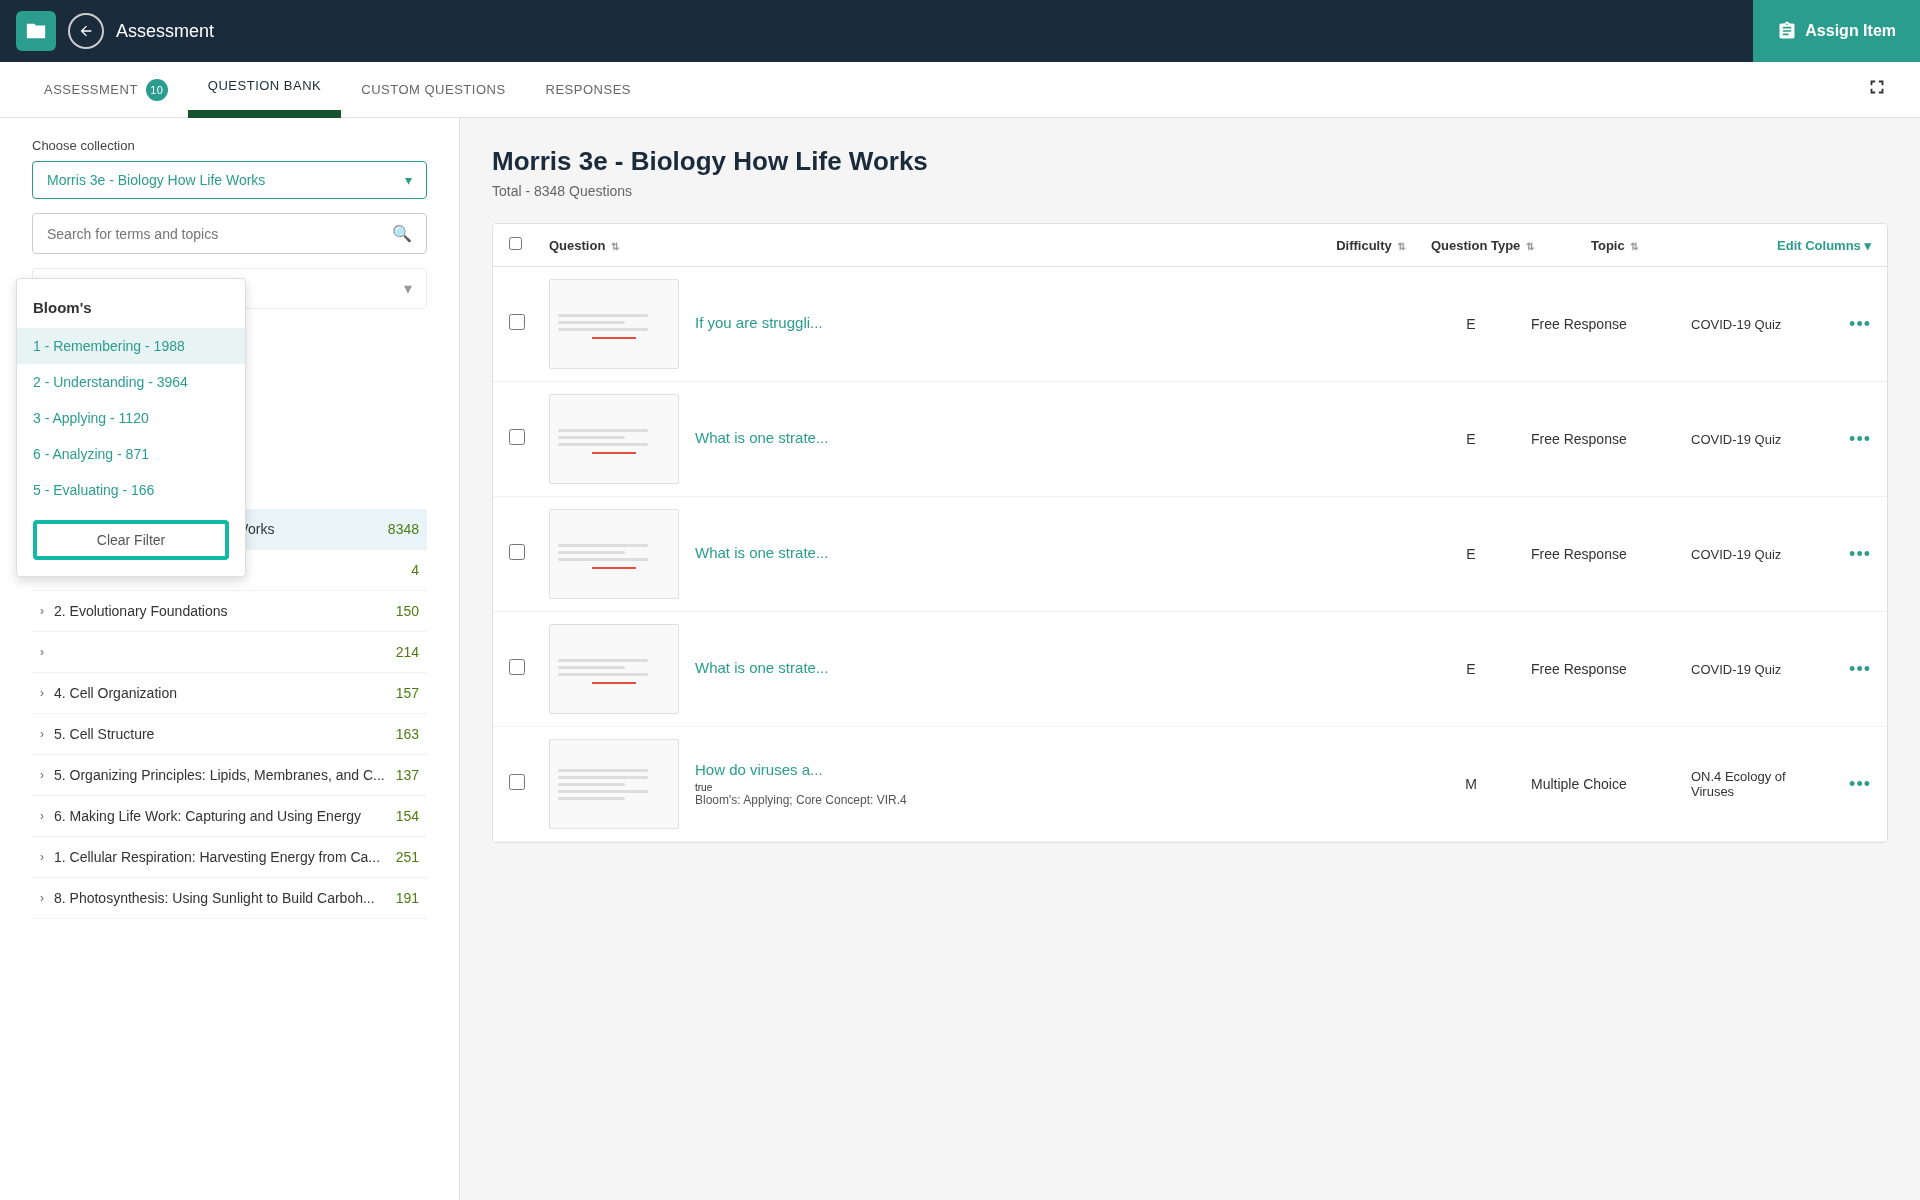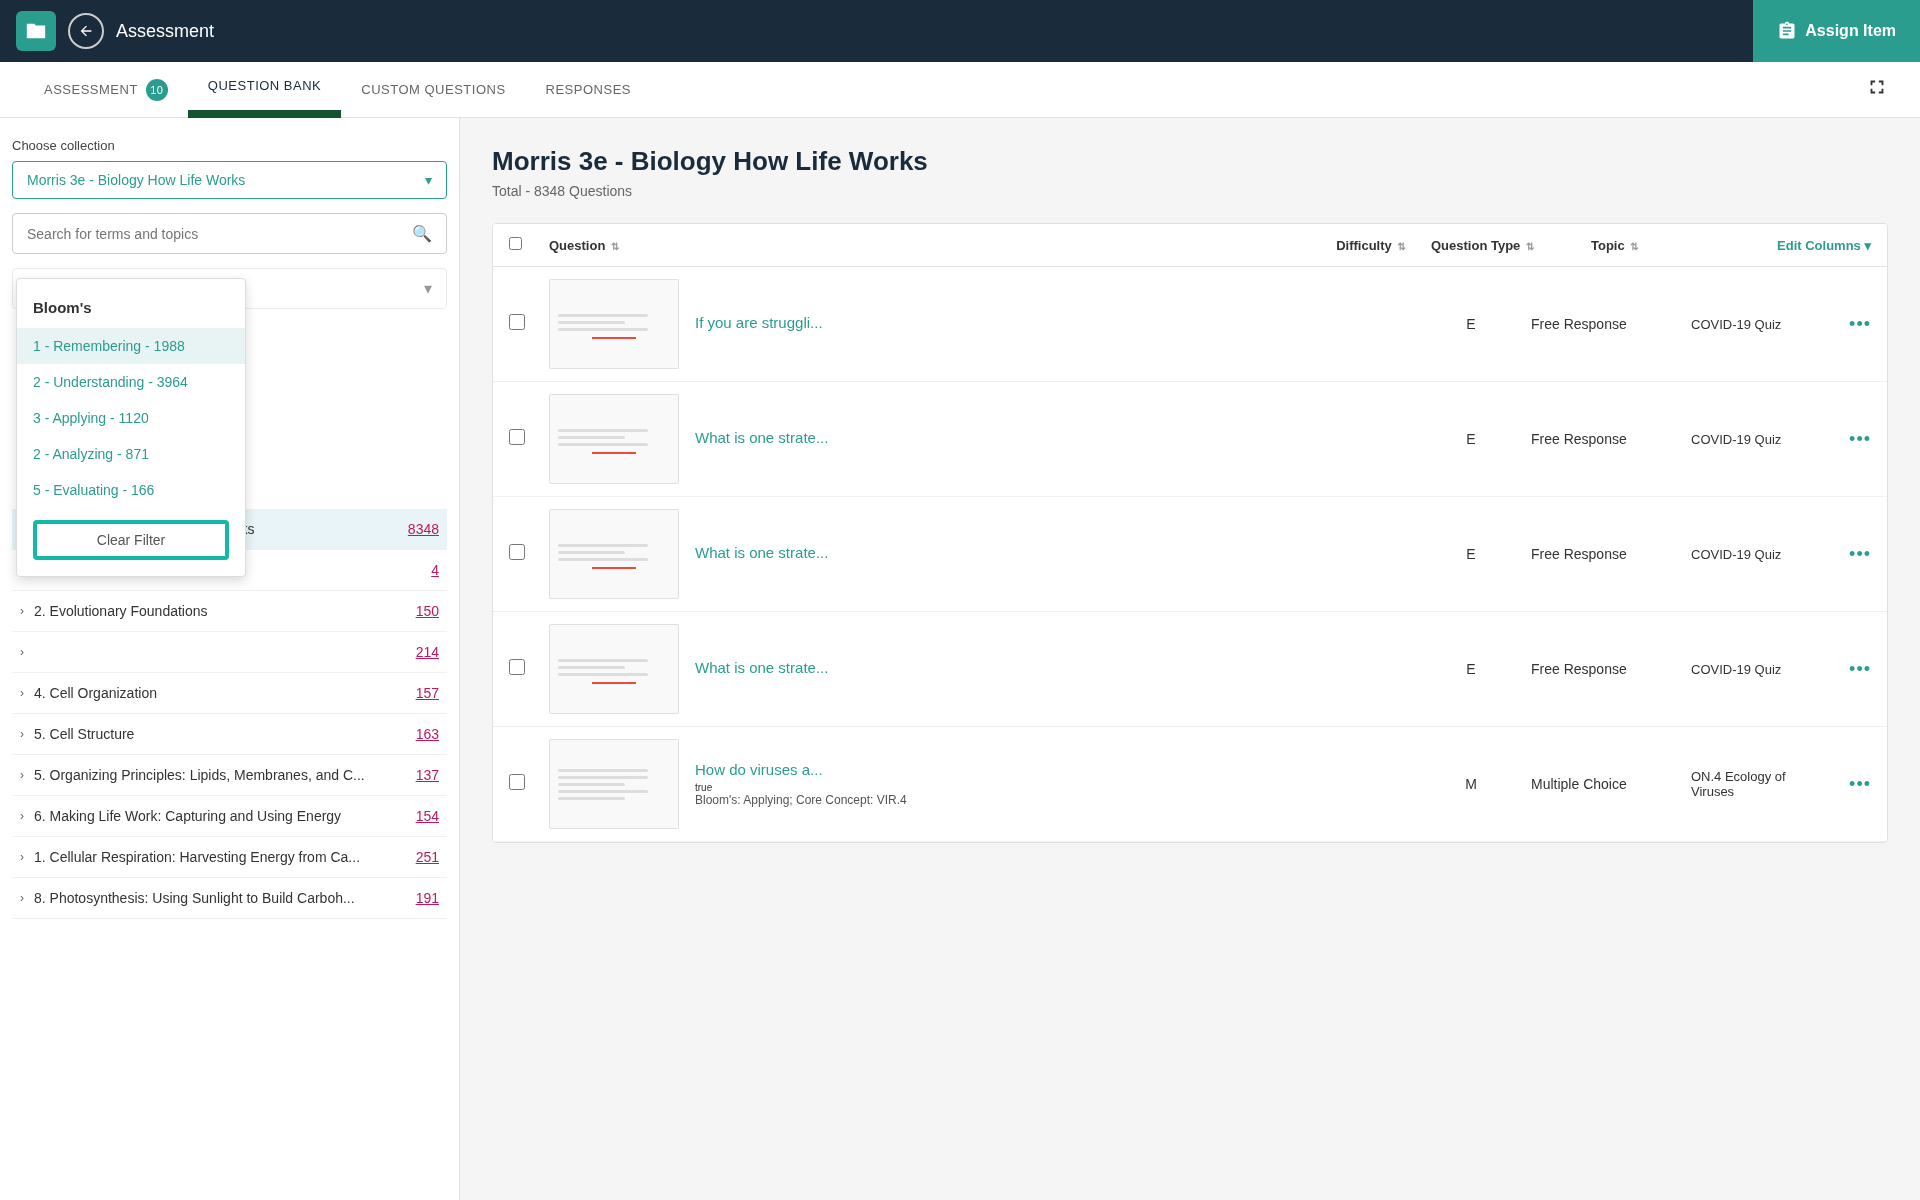--- a/index.html
+++ b/index.html
@@ -105,21 +105,21 @@
     .main-layout {
       display: flex;
       height: calc(1200px - 62px - 56px);
     }
 
     
     .sidebar {
       width: 460px;
       background: #fff;
       border-right: 1px solid #e0e0e0;
-      padding: 20px 12px;
+      padding: 20px 32px;
       overflow: hidden;
       position: relative;
     }
     .choose-collection-label {
       font-size: 13px;
       color: #444;
       margin-bottom: 8px;
     }
     .collection-select {
       width: 100%;
@@ -249,23 +249,22 @@
       margin-right: 10px;
       font-size: 12px;
     }
     .chapter-arrow.open {
       color: #2a9d8f;
     }
     .chapter-name {
       flex: 1;
     }
     .chapter-count {
-      color: #be185d;
-      font-size: 14px;
-      text-decoration: underline;
+      color: #4d7c0f;
+      font-size: 14px;
     }
 
     
     .main-content {
       flex: 1;
       padding: 28px 32px;
       background: #f5f5f5;
       overflow-y: auto;
     }
     .content-title {
@@ -421,21 +420,21 @@
         <span class="filter-select-text">Bloom's</span>
         <span>▾</span>
       </div>
     </div>
 
     <div class="blooms-dropdown">
       <div class="blooms-header">Bloom's</div>
       <div class="blooms-item selected">1 - Remembering - 1988</div>
       <div class="blooms-item">2 - Understanding - 3964</div>
       <div class="blooms-item">3 - Applying - 1120</div>
-      <div class="blooms-item">2 - Analyzing - 871</div>
+      <div class="blooms-item">6 - Analyzing - 871</div>
       <div class="blooms-item">5 - Evaluating - 166</div>
       <div class="blooms-clear">Clear Filter</div>
     </div>
 
     <div class="chapter-list" style="margin-top: 200px;">
       <div class="chapter-item active">
         <span class="chapter-arrow open">▾</span>
         <span class="chapter-name">Morris 3e - Biology How Life Works</span>
         <span class="chapter-count">8348</span>
       </div>

